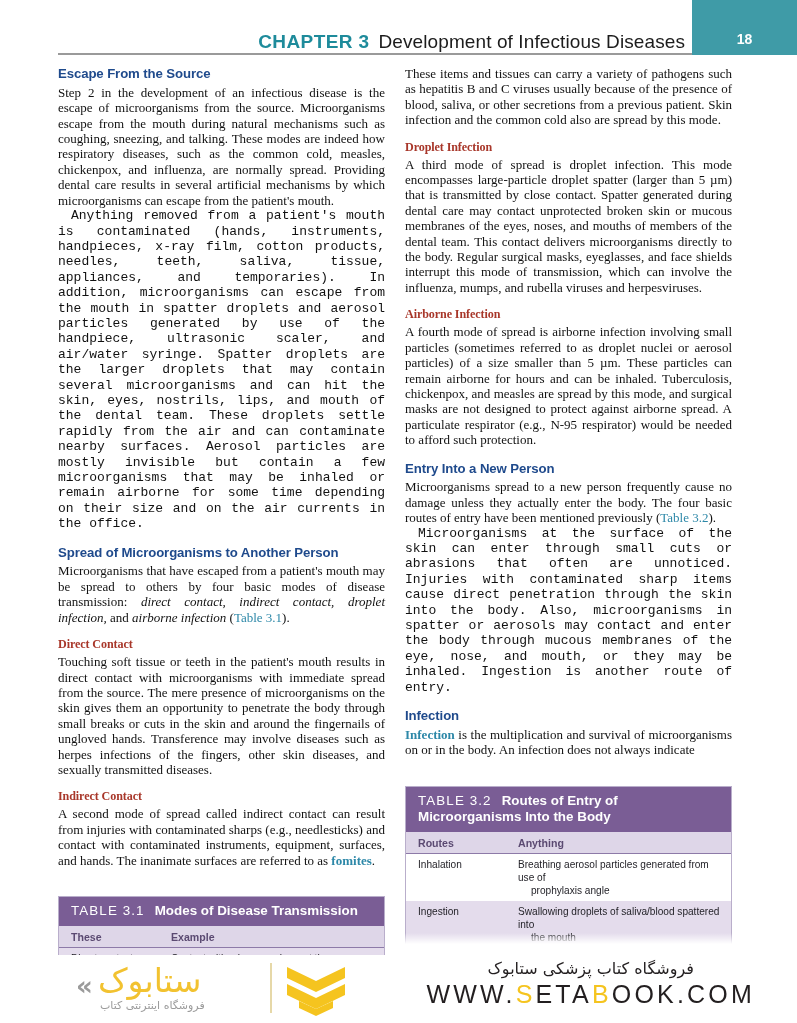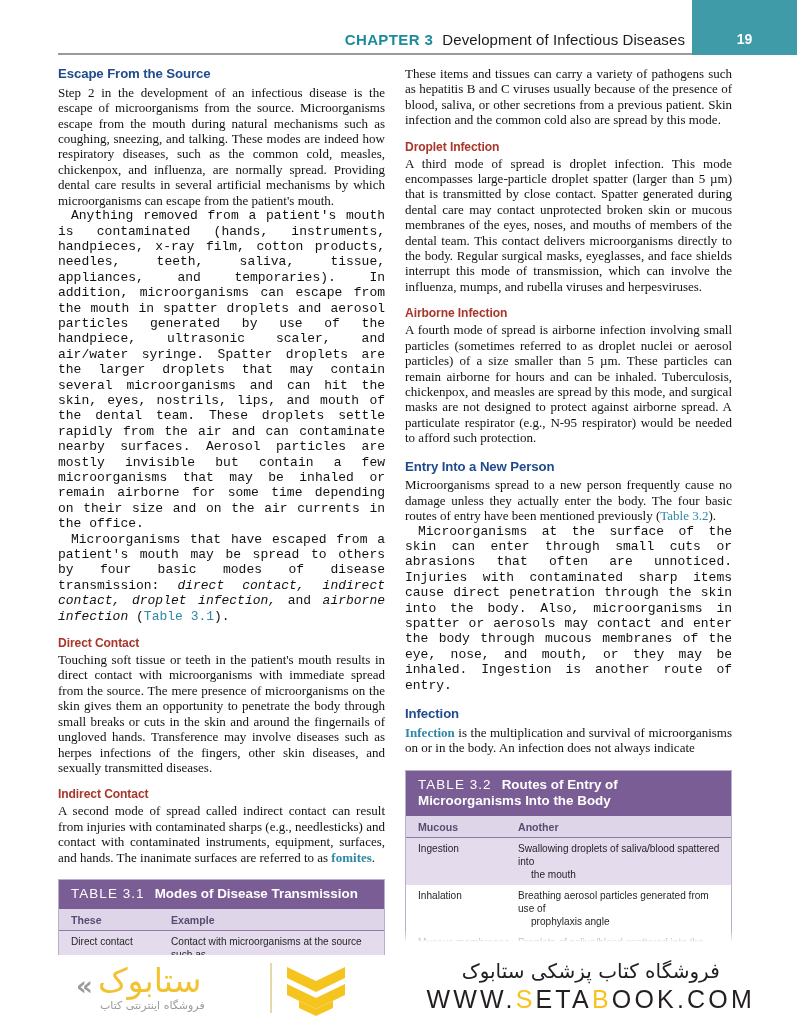--- a/index.html
+++ b/index.html
@@ -20,21 +20,21 @@
     position: absolute; top:0; right:0; width:105px; height:55px;
     background: #3f9ba7;
   }
   .header-rule {
     position: absolute; left:58px; top:53px; width:634px; height:2px;
     background: #9a9a9a;
   }
   .header-text {
     position: absolute; right:112px; top:31px;
     font-family: "Liberation Sans", sans-serif;
-    font-size: 15px;
+    font-size: 19px;
     white-space: nowrap;
     letter-spacing: 0.1px;
   }
   .header-chapter {
     color: #1e8b9b; font-weight: bold; letter-spacing: .4px;
   }
   .header-title {
     color: #1c1c1c; font-weight: normal; margin-left: 9px;
   }
   .header-pagenum {
@@ -60,21 +60,21 @@
     color: #1f4a8c;
     font-size: 13.2px;
     font-weight: bold;
     margin: 0 0 3px 0;
     letter-spacing: -0.1px;
     line-height: 1.2;
   }
   h2.head-blue.spaced { margin-top: 13px; }
 
   h3.head-red {
-    font-family: Liberation Sans, sans-serif;
+    font-family: Liberation Serif, serif;
     color: #a8372a;
     font-size: 12.1px;
     font-weight: bold;
     margin: 12px 0 2px 0;
     letter-spacing: -0.1px;
   }
 
   p.body {
     font-family: "Liberation Serif", serif;
     font-size: 13px;
@@ -86,21 +86,21 @@
     -webkit-hyphens: auto;
   }
   p.body + p.body { text-indent: 13px; font-family: Liberation Mono, monospace; }
   p.body.noindent { text-indent: 0; }
   .it { font-style: italic; }
   .xref { color: #2d88a8; }
   .term { color: #2d88a8; font-weight: bold; }
 
   
   .tbl {
-    margin-top: 14px;
+    margin-top: 28px;
     width: 327px;
     border: 1px solid #b9aecb;
     overflow: hidden;
     font-family: "Liberation Sans", sans-serif;
   }
   .tbl-caption {
     background: #7a5d95;
     color: #ffffff;
     padding: 6px 10px 7px 12px;
     font-size: 13.4px;
@@ -182,21 +182,21 @@
     position: absolute; left: 200px; top: 4px;
     width: 2px; height: 50px; background: #e6d8a8;
   }
   .logo-chevrons { position: absolute; left: 215px; top: 6px; }
   .footer-right {
     position: absolute; right: 42px; top: 4px;
     text-align: center;
   }
   .footer-fa {
     font-family: "DejaVu Sans", sans-serif;
-    font-size: 20px;
+    font-size: 16px;
     color: #231f20;
     direction: rtl;
     margin-bottom: 2px;
     white-space: nowrap;
   }
   .footer-url {
     font-family: "Liberation Sans", sans-serif;
     font-size: 25px;
     font-weight: normal;
     letter-spacing: 3.2px;
@@ -207,31 +207,32 @@
 </style>
 </head>
 <body>
 
 <div class="page-header">
   <div class="header-teal-block"></div>
   <div class="header-rule"></div>
   <div class="header-text">
     <span class="header-chapter">CHAPTER 3</span><span class="header-title">Development of Infectious Diseases</span>
   </div>
-  <div class="header-pagenum">19</div>
+  <div class="header-pagenum">18</div>
 </div>
 
 <div class="columns">
 
   <div class="col">
 
     <h2 class="head-blue">Escape From the Source</h2>
     <p class="body noindent">Step 2 in the development of an infectious disease is the escape of microorganisms from the source. Microorganisms escape from the mouth during natural mechanisms such as coughing, sneezing, and talking. These modes are indeed how respiratory diseases, such as the common cold, measles, chickenpox, and influenza, are normally spread. Providing dental care results in several artificial mechanisms by which microorganisms can escape from the patient's mouth.</p>
     <p class="body">Anything removed from a patient's mouth is contaminated (hands, instruments, handpieces, x-ray film, cotton products, needles, teeth, saliva, tissue, appliances, and temporaries). In addition, microorganisms can escape from the mouth in spatter droplets and aerosol particles generated by use of the handpiece, ultrasonic scaler, and air/water syringe. Spatter droplets are the larger droplets that may contain several microorganisms and can hit the skin, eyes, nostrils, lips, and mouth of the dental team. These droplets settle rapidly from the air and can contaminate nearby surfaces. Aerosol particles are mostly invisible but contain a few microorganisms that may be inhaled or remain airborne for some time depending on their size and on the air currents in the office.</p>
 
+    <h2 class="head-blue spaced">Spread of Microorganisms to Another Person</h2>
     <p class="body noindent"><span>Microorganisms that have escaped from a patient's mouth may be spread to others by four basic modes of disease transmission: </span><span class="it">direct contact, indirect contact, droplet infection,</span><span> and </span><span class="it">airborne infection</span><span> (</span><span class="xref">Table 3.1</span><span>).</span></p>
 
     <h3 class="head-red">Direct Contact</h3>
     <p class="body noindent">Touching soft tissue or teeth in the patient's mouth results in direct contact with microorganisms with immediate spread from the source. The mere presence of microorganisms on the skin gives them an opportunity to penetrate the body through small breaks or cuts in the skin and around the fingernails of ungloved hands. Transference may involve diseases such as herpes infections of the fingers, other skin diseases, and sexually transmitted diseases.</p>
 
     <h3 class="head-red">Indirect Contact</h3>
     <p class="body noindent"><span>A second mode of spread called indirect contact can result from injuries with contaminated sharps (e.g., needlesticks) and contact with contaminated instruments, equipment, surfaces, and hands. The inanimate surfaces are referred to as </span><span class="term">fomites</span><span>.</span></p>
 
     <div class="tbl-wrap tbl-clip-31">
       <div class="tbl">
@@ -279,35 +280,35 @@
 
     <h2 class="head-blue spaced">Infection</h2>
     <p class="body noindent"><span class="term">Infection</span><span> is the multiplication and survival of microorganisms on or in the body. An infection does not always indicate</span></p>
 
     <div class="tbl-wrap tbl-clip-32">
       <div class="tbl">
         <div class="tbl-caption two-line">
           <span class="tnum">TABLE 3.2</span><span class="ttitle">Routes of Entry of</span><br><span class="ttitle" style="margin-left:0">Microorganisms Into the Body</span>
         </div>
         <div class="tbl-colhead">
-          <div class="c1">Mucous</div>
-          <div class="c2">Another</div>
+          <div class="c1">Routes</div>
+          <div class="c2">Anything</div>
+        </div>
+        <div class="tbl-row alt">
+          <div class="c1">Inhalation</div>
+          <div class="c2">
+            <span>Breathing aerosol particles generated from use of</span>
+            <span class="cont">prophylaxis angle</span>
+          </div>
         </div>
         <div class="tbl-row shade">
           <div class="c1">Ingestion</div>
           <div class="c2">
             <span>Swallowing droplets of saliva/blood spattered into</span>
             <span class="cont">the mouth</span>
-          </div>
-        </div>
-        <div class="tbl-row alt">
-          <div class="c1">Inhalation</div>
-          <div class="c2">
-            <span>Breathing aerosol particles generated from use of</span>
-            <span class="cont">prophylaxis angle</span>
           </div>
         </div>
         <div class="tbl-row alt">
           <div class="c1">Mucous membranes</div>
           <div class="c2">
             <span>Droplets of saliva/blood spattered into the eyes,</span>
             
           </div>
         </div>
 

